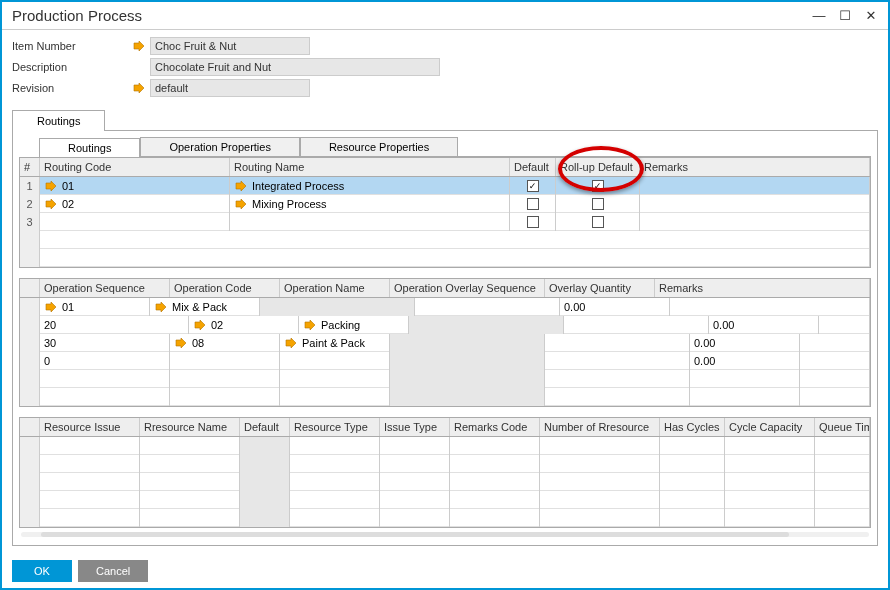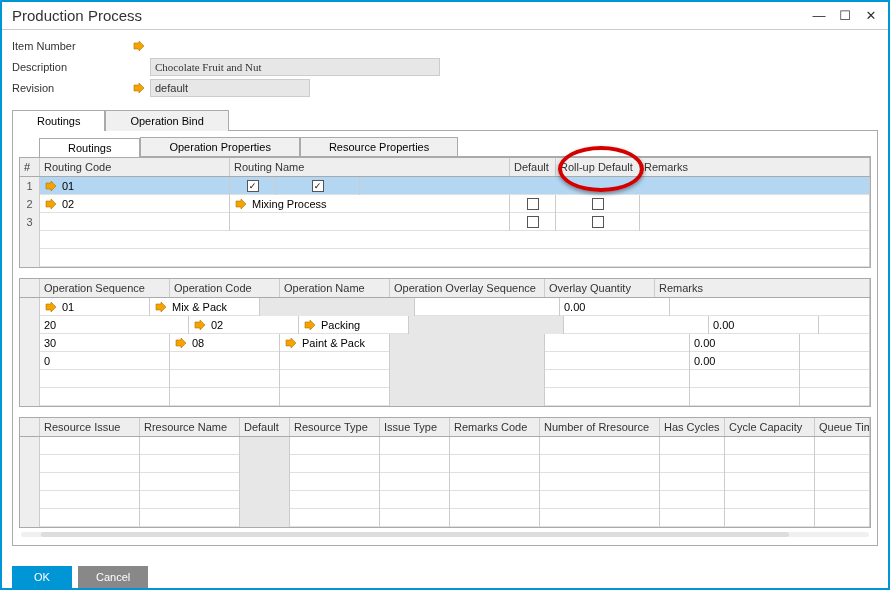--- a/index.html
+++ b/index.html
@@ -8,38 +8,38 @@
   .titlebar { height: 28px; display: flex; align-items: center; padding: 0 6px 0 10px; border-bottom: 1px solid #ccc; }
   .titlebar-title { font-size: 15px; color: #333; flex: 1; }
   .titlebar-icons { display: flex; gap: 4px; }
   .titlebar-icons span { width: 22px; height: 18px; display: flex; align-items: center; justify-content: center; font-size: 13px; color: #333; cursor: pointer; }
   .body { flex: 1; padding: 6px 10px 8px 10px; display: flex; flex-direction: column; overflow: hidden; }
   .form-row { display: flex; align-items: center; height: 20px; margin-bottom: 1px; }
   .form-label { width: 120px; color: #333; }
   .arrow-icon { width: 14px; height: 14px; display: inline-flex; align-items: center; justify-content: center; margin-right: 4px; }
   .arrow-icon svg { width: 12px; height: 12px; }
   .form-input { background: #e7e7e7; border: 1px solid #ccc; height: 18px; padding: 0 4px; display: flex; align-items: center; color: #333; }
-  .w1 { width: 160px; } .w2 { width: 290px; font-family: Liberation Serif, serif; }
+  .w1 { width: 160px; } .w2 { width: 290px; }
   .tabs1 { margin-top: 10px; display: flex; border-bottom: 1px solid #aaa; }
   .tab1 { padding: 4px 24px; border: 1px solid #aaa; border-bottom: none; background: #fff; margin-right: 0; position: relative; top: 1px; cursor: pointer; }
   .tab1.inactive { background: #f0f0f0; }
   .content-area { border: 1px solid #aaa; border-top: none; padding: 6px 6px 8px 6px; flex: 1; display: flex; flex-direction: column; overflow: hidden; }
   .tabs2 { display: flex; border-bottom: 1px solid #aaa; margin-left: 20px; }
   .tab2 { padding: 3px 28px; border: 1px solid #aaa; border-bottom: none; background: #f0f0f0; cursor: pointer; }
   .tab2.active { background: #fff; position: relative; top: 1px; }
   .grid { border: 1px solid #aaa; display: flex; flex-direction: column; }
   .ghead { display: flex; background: #eee; border-bottom: 1px solid #aaa; }
   .gcell { padding: 2px 4px; border-right: 1px solid #ccc; height: 18px; display: flex; align-items: center; overflow: hidden; white-space: nowrap; }
   .ghead .gcell { font-weight: normal; color: #333; background: #eee; }
   .grow { display: flex; border-bottom: 1px solid #e0e0e0; background: #fff; height: 18px; }
   .grow.sel { background: #b3d7f2; }
   .rowhdr { width: 20px; background: #eee; border-right: 1px solid #ccc; display:flex; align-items:center; justify-content:center; color:#555; }
   .chk { width:12px; height:12px; border:1px solid #555; display:inline-flex; align-items:center; justify-content:center; background:#fff; font-size:9px; }
   .annot { position:absolute; width:86px; height:46px; border:4px solid #d40000; border-radius: 50%/50%; pointer-events:none; box-shadow: 0 2px 4px rgba(0,0,0,0.4); }
-  .footer { height: 34px; display:flex; align-items:flex-end; padding: 0 10px; gap:6px; }
+  .footer { height: 34px; display:flex; align-items:center; padding: 0 10px; gap:6px; }
   .btn { height:22px; padding:0 18px; display:flex; align-items:center; justify-content:center; cursor:pointer; border:none; }
   .btn-primary { background:#0096d6; color:#fff; min-width:60px;}
   .btn-secondary { background:#888; color:#fff; min-width:60px;}
   .hscroll { height:10px; background:#f0f0f0; margin:4px 2px 0 2px; border-radius:5px; position:relative; }
   .hscroll-thumb { position:absolute; left:20px; right:80px; top:0; bottom:0; background:#ddd; border-radius:5px; }
 </style>
 </head>
 <body>
 
 <div class="window">
@@ -55,39 +55,39 @@
 
   <div class="body">
 
     <div class="form-row">
       <div class="form-label">Item Number</div>
       <span class="arrow-icon">
           <svg viewBox="0 0 12 12">
             <path d="M1 3 L6 3 L6 1 L11 6 L6 11 L6 9 L1 9 Z" fill="#f5a300" stroke="#b37400" stroke-width="0.6"></path>
           </svg>
         </span>
+      <div class="form-input w1">Choc Fruit &amp; Nut</div>
     </div>
     <div class="form-row">
       <div class="form-label">Description</div>
       <span style="width:18px"></span>
       <div class="form-input w2">Chocolate Fruit and Nut</div>
     </div>
     <div class="form-row">
       <div class="form-label">Revision</div>
       <span class="arrow-icon">
           <svg viewBox="0 0 12 12">
             <path d="M1 3 L6 3 L6 1 L11 6 L6 11 L6 9 L1 9 Z" fill="#f5a300" stroke="#b37400" stroke-width="0.6"></path>
           </svg>
         </span>
       <div class="form-input w1">default</div>
     </div>
 
     <div class="tabs1">
       <div class="tab1">Routings</div>
-      <div class="tab1 inactive">Operation Bind</div>
     </div>
 
     <div class="content-area">
       <div class="tabs2">
         <div class="tab2 active">Routings</div>
         <div class="tab2">Operation Properties</div>
         <div class="tab2">Resource Properties</div>
       </div>
 
       <div class="grid" style="margin-top:0;">
@@ -100,20 +100,25 @@
           <div class="gcell" style="flex:1">Remarks</div>
         </div>
         <div id="grid1-body">
             <div class="grow sel">
               <div class="gcell rowhdr" style="width:20px">1</div>
               <div class="gcell" style="width:190px"><span class="arrow-icon">
                   <svg viewBox="0 0 12 12" width="12" height="12">
                     <path d="M1 3 L6 3 L6 1 L11 6 L6 11 L6 9 L1 9 Z" fill="#f5a300" stroke="#b37400" stroke-width="0.6"></path>
                   </svg>
                 </span>01</div>
+              <div class="gcell" style="width:280px"><span class="arrow-icon">
+                  <svg viewBox="0 0 12 12" width="12" height="12">
+                    <path d="M1 3 L6 3 L6 1 L11 6 L6 11 L6 9 L1 9 Z" fill="#f5a300" stroke="#b37400" stroke-width="0.6"></path>
+                  </svg>
+                </span>Integrated Process</div>
               <div class="gcell" style="width:46px;justify-content:center">
                 <span class="chk">✓</span>
               </div>
               <div class="gcell" style="width:84px;justify-content:center">
                 <span class="chk">✓</span>
               </div>
               <div class="gcell" style="flex:1"></div>
             </div>
             <div class="grow">
               <div class="gcell rowhdr" style="width:20px">2</div>

